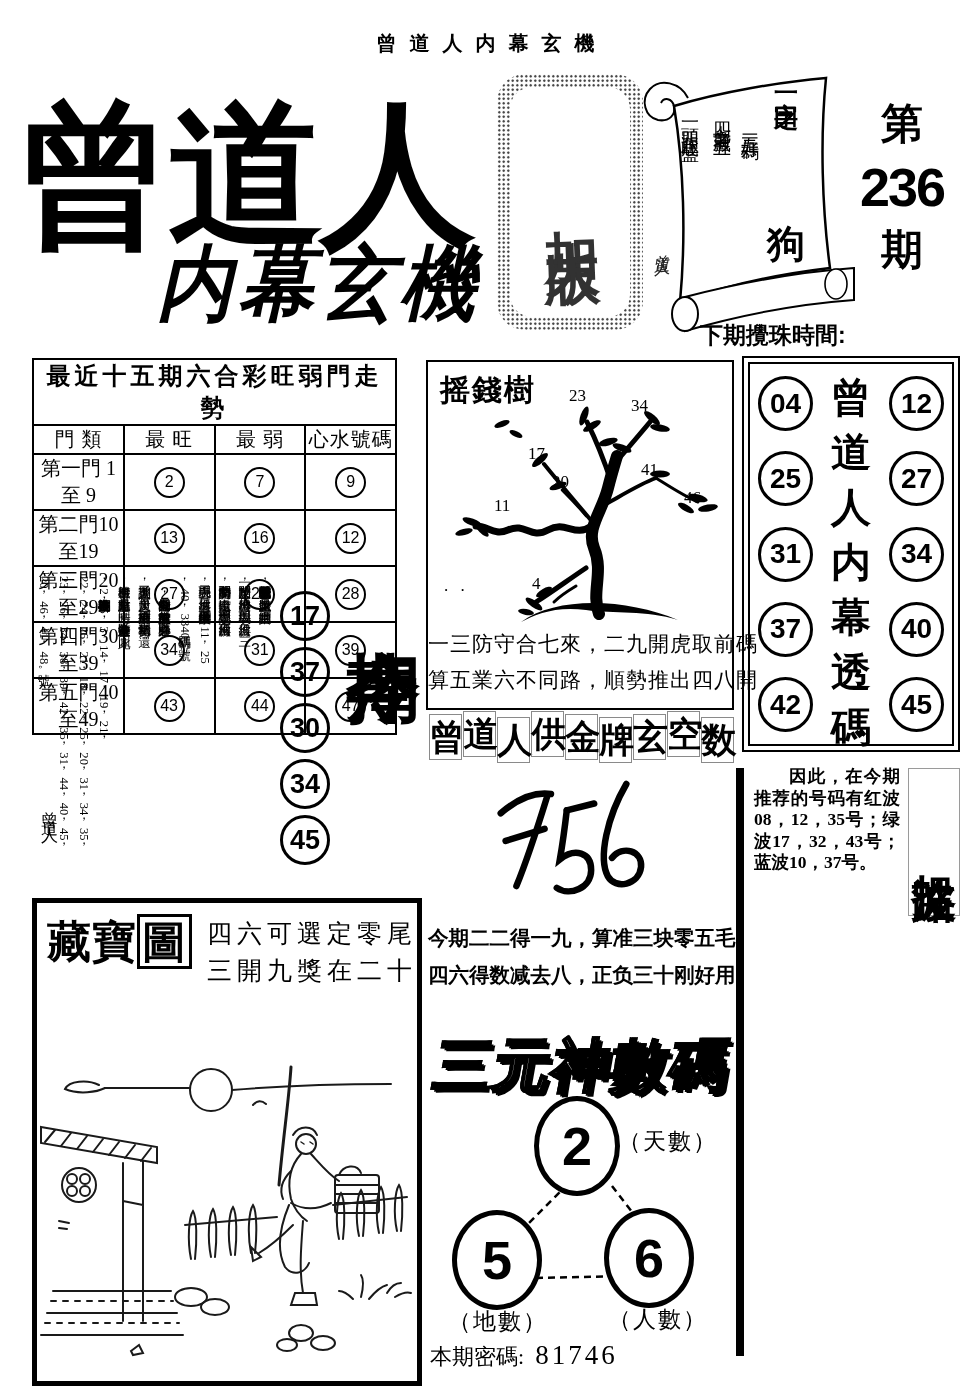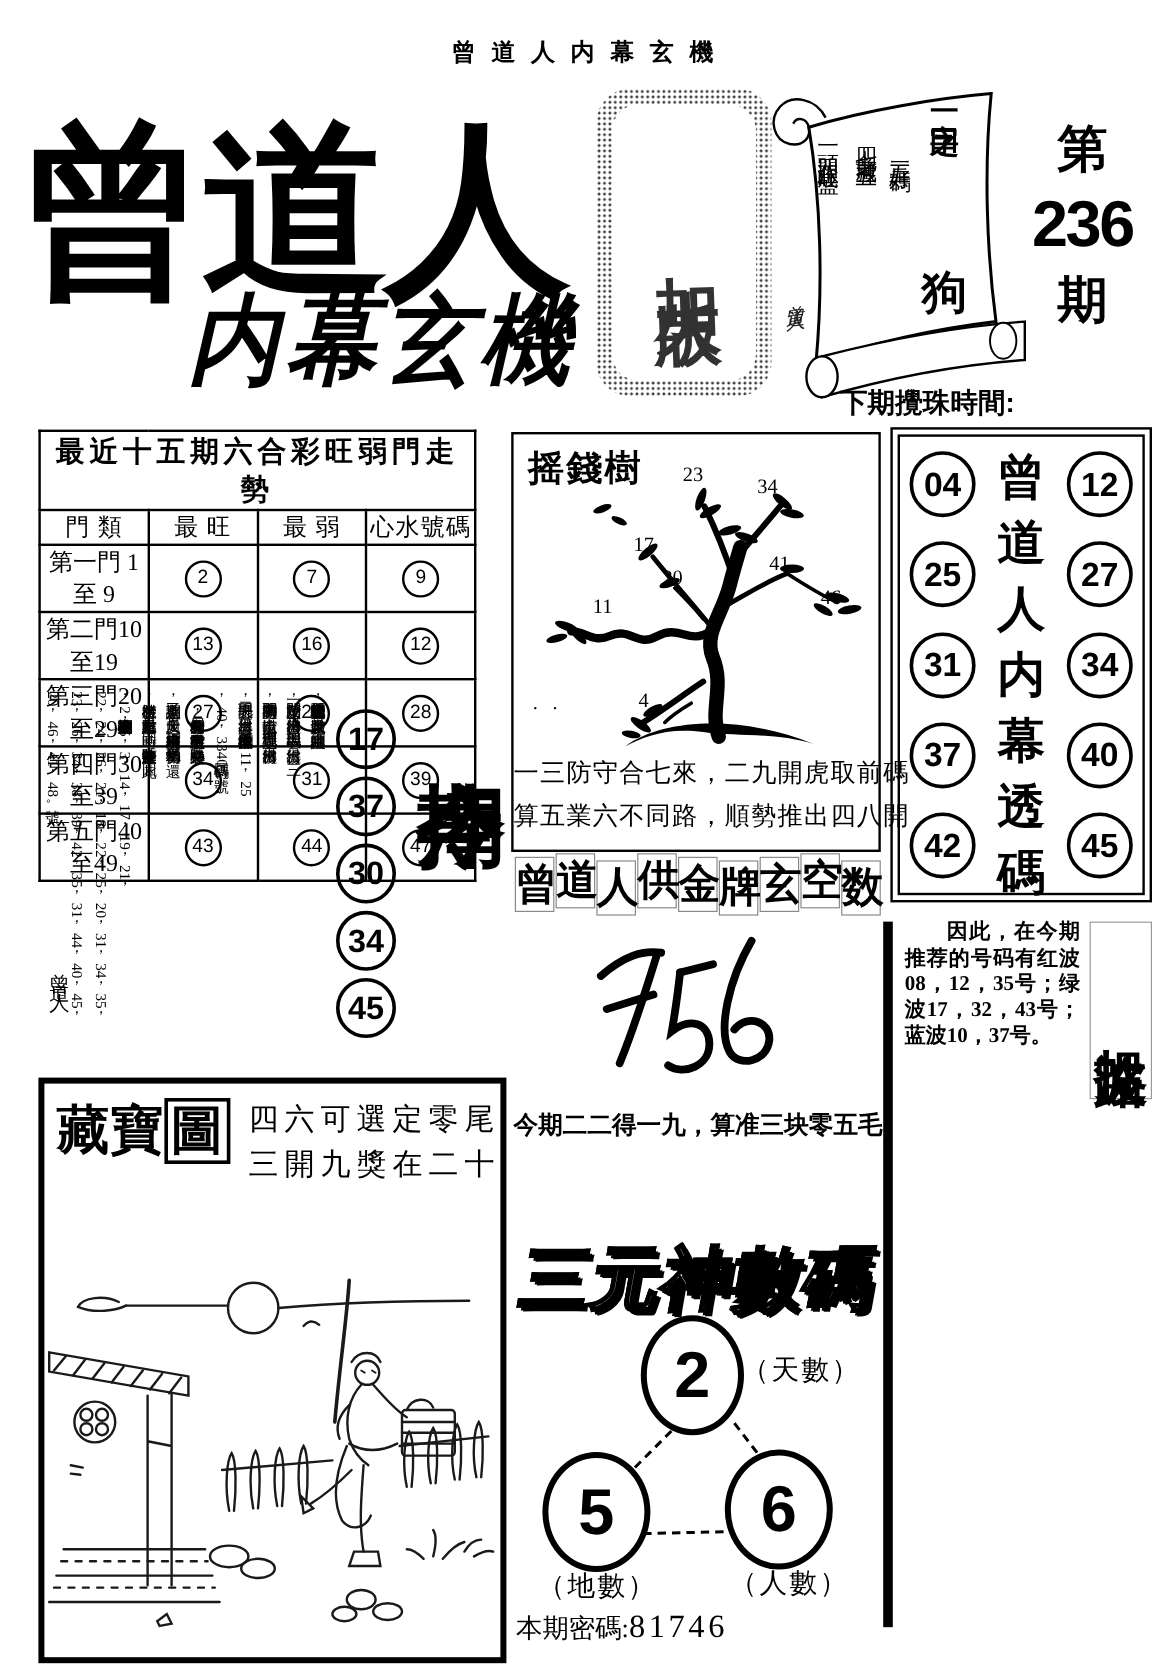--- a/index.html
+++ b/index.html
@@ -96,21 +96,21 @@
                text-shadow:-1px -1px 0 #000,1px -1px 0 #000,-1px 1px 0 #000,1px 1px 0 #000,
                            3px 3px 0 #000,5px 4px 0 #000;letter-spacing:2px;white-space:nowrap;}
 
   
   .triangle{left:428px;top:1092px;width:304px;height:246px;}
   .tri-ball{position:absolute;border:5px solid #000;border-radius:50%;display:flex;align-items:center;
             justify-content:center;font-size:54px;font-weight:bold;font-family:"Liberation Sans",sans-serif;
             background:#fff;}
   .tri-label{position:absolute;font-size:23px;letter-spacing:2px;white-space:nowrap;}
   .password{left:430px;top:1340px;font-size:22px;white-space:nowrap;}
-  .password b{font-size:27px;letter-spacing:3px;margin-left:0;font-weight:normal;}
+  .password b{font-size:27px;letter-spacing:3px;margin-left:11px;font-weight:normal;}
 
   
   .rbox{left:748px;top:362px;width:202px;height:380px;border:2px solid #000;outline:2px solid #000;
         outline-offset:4px;}
   .rb-col{position:absolute;top:0;height:100%;display:flex;flex-direction:column;
           justify-content:space-between;padding:12px 0;box-sizing:border-box;}
   .rb-left{left:8px;} .rb-right{right:8px;}
   .ballL{width:49px;height:49px;border:3.5px solid #000;border-radius:50%;display:flex;align-items:center;
          justify-content:center;font-size:28px;font-weight:bold;font-family:"Liberation Sans",sans-serif;}
   .rb-center{position:absolute;left:68px;top:6px;width:66px;height:368px;display:flex;flex-direction:column;
@@ -365,20 +365,21 @@
       <path d="M70,18 C58,46 44,78 30,104"></path>
       <path d="M24,58 L64,50"></path>
       <path d="M88,34 C84,52 80,68 76,82 C92,72 108,78 106,96 C104,114 82,120 70,110"></path>
       <path d="M88,34 L116,30"></path>
       <path d="M150,14 C128,44 114,84 122,104 C128,118 152,116 156,98 C159,82 140,74 128,86"></path>
     </g>
   </svg>
 
   <div class="abs mid-poem">
     <div>今期二二得一九，算准三块零五毛</div>
+    <div>四六得数减去八，正负三十刚好用</div>
   </div>
 
   <div class="abs three-title">三元神數碼</div>
 
   <div class="abs triangle">
     <svg width="304" height="246" viewBox="0 0 304 246">
       <path d="M140,92 L84,148" stroke="#000" stroke-width="2.5" stroke-dasharray="7,5"></path>
       <path d="M184,94 L224,146" stroke="#000" stroke-width="2.5" stroke-dasharray="7,5"></path>
       <path d="M108,186 L196,184" stroke="#000" stroke-width="2.5" stroke-dasharray="7,5"></path>
     </svg>

